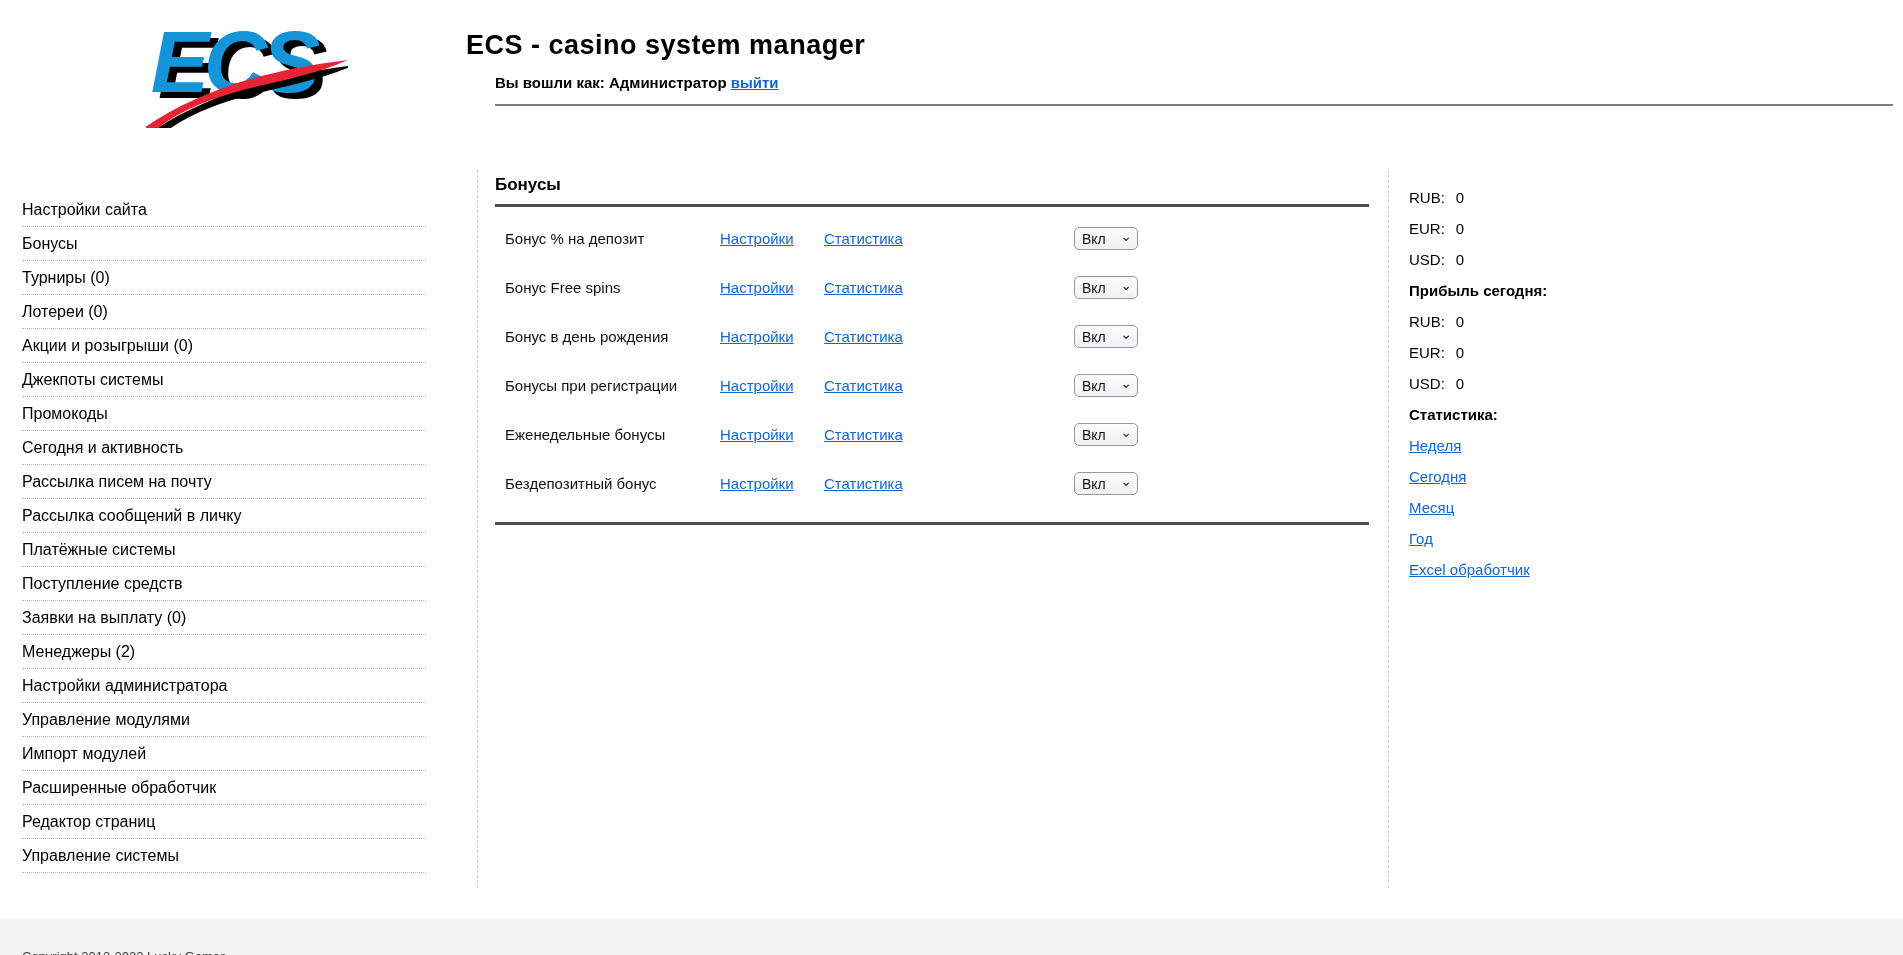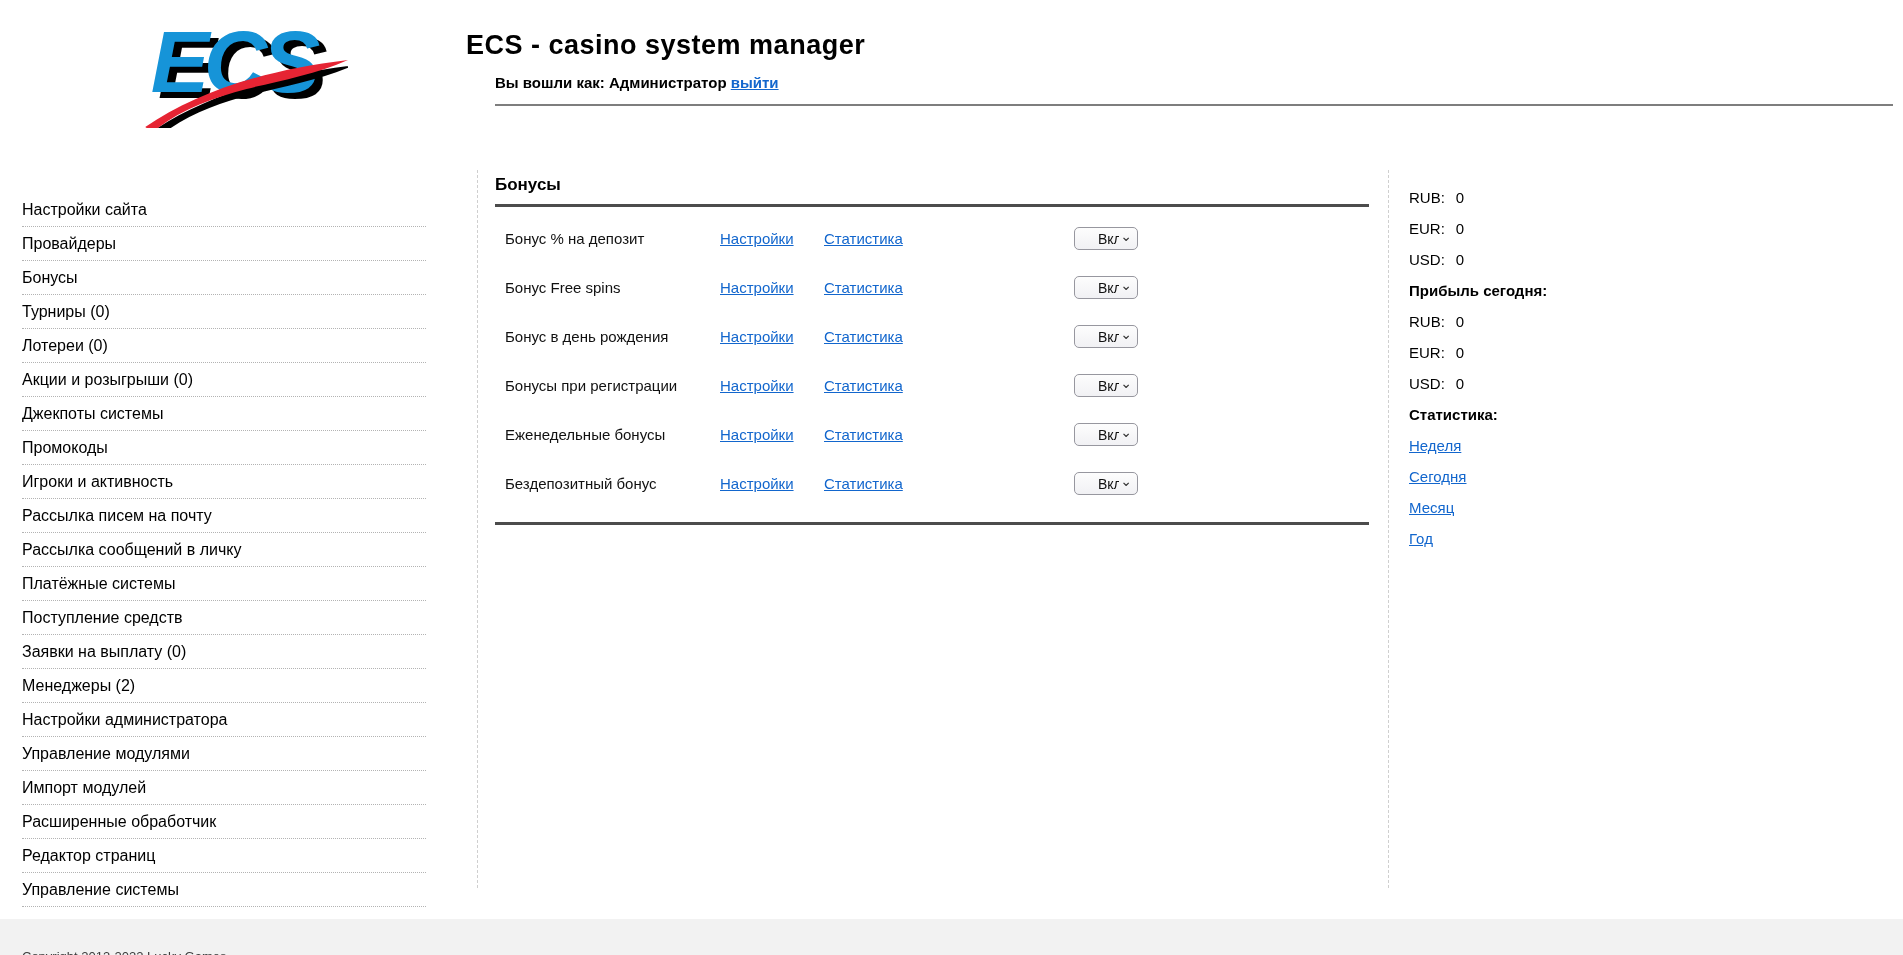--- a/index.html
+++ b/index.html
@@ -30,21 +30,21 @@
   .main-title{font-size:17px;font-weight:bold;}
   .rule-dark{height:3px;background:#4c4c4c;margin-top:9px;}
   .rows{margin-top:7px;}
   .bonus-row{display:flex;align-items:center;height:49px;font-size:15px;gap:20px;}
   .bonus-name{width:195px;padding-left:10px;color:#111;}
   .cell-link{width:84px;}
   .cell-link2{width:140px;}
   .bonus-row a{font-size:15px;}
   .sel-wrap{position:relative;display:inline-block;margin-left:90px;}
   select.state{-webkit-appearance:none;appearance:none;width:64px;height:23px;
-    padding:1px 18px 1px 23px;border:1px solid #97979f;border-radius:5px;
+    padding:1px 18px 1px 7px;border:1px solid #97979f;border-radius:5px;
     background:linear-gradient(#fdfdfd,#f1f1f4);font:14px "Liberation Sans",sans-serif;color:#111;}
   .chev{position:absolute;right:6px;top:1px;pointer-events:none;font-size:14px;color:#333;}
   .rule-bottom{margin-top:14px;}
 
   
   .rightpanel{left:1409px;top:182px;width:300px;}
   .rline{height:31px;display:flex;align-items:center;font-size:15px;}
   .rline.bold{font-weight:bold;}
   .rline a{font-size:15px;}
   .cur-label{margin-right:11px;}
@@ -75,23 +75,20 @@
   <a>выйти</a>
 </div>
 <div class="abs hdr-rule"></div>
 
 <div class="abs sidebar">
 
     <div class="side-item">
       <span>Настройки сайта</span>
     </div>
 
-    <div class="side-item">
-      <span>Провайдеры</span>
-    </div>
 
     <div class="side-item">
       <span>Бонусы</span>
     </div>
 
     <div class="side-item">
       <span>Турниры (0)</span>
     </div>
 
     <div class="side-item">
@@ -104,21 +101,21 @@
 
     <div class="side-item">
       <span>Джекпоты системы</span>
     </div>
 
     <div class="side-item">
       <span>Промокоды</span>
     </div>
 
     <div class="side-item">
-      <span>Игроки и активность</span>
+      <span>Сегодня и активность</span>
     </div>
 
     <div class="side-item">
       <span>Рассылка писем на почту</span>
     </div>
 
     <div class="side-item">
       <span>Рассылка сообщений в личку</span>
     </div>
 
@@ -294,18 +291,21 @@
       </div>
 
       <div class="rline">
         <a class="blue">Месяц</a>
       </div>
 
       <div class="rline">
         <a class="blue">Год</a>
       </div>
 
+      <div class="rline">
+        <a class="blue">Excel обработчик</a>
+      </div>
     </div>
 </div>
 
 <div class="abs footer">
   <div class="footer-text">Copyright 2013-2022 Lucky Games</div>
 </div>
 
 </body></html>

